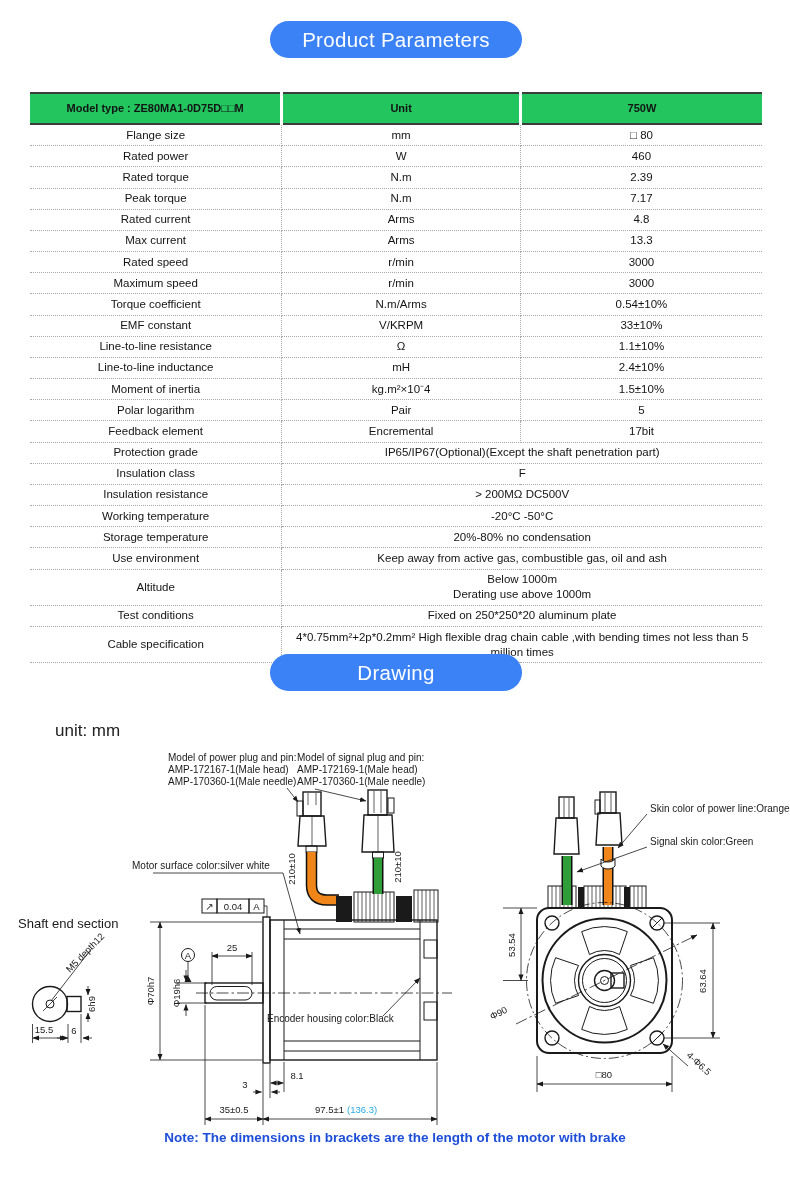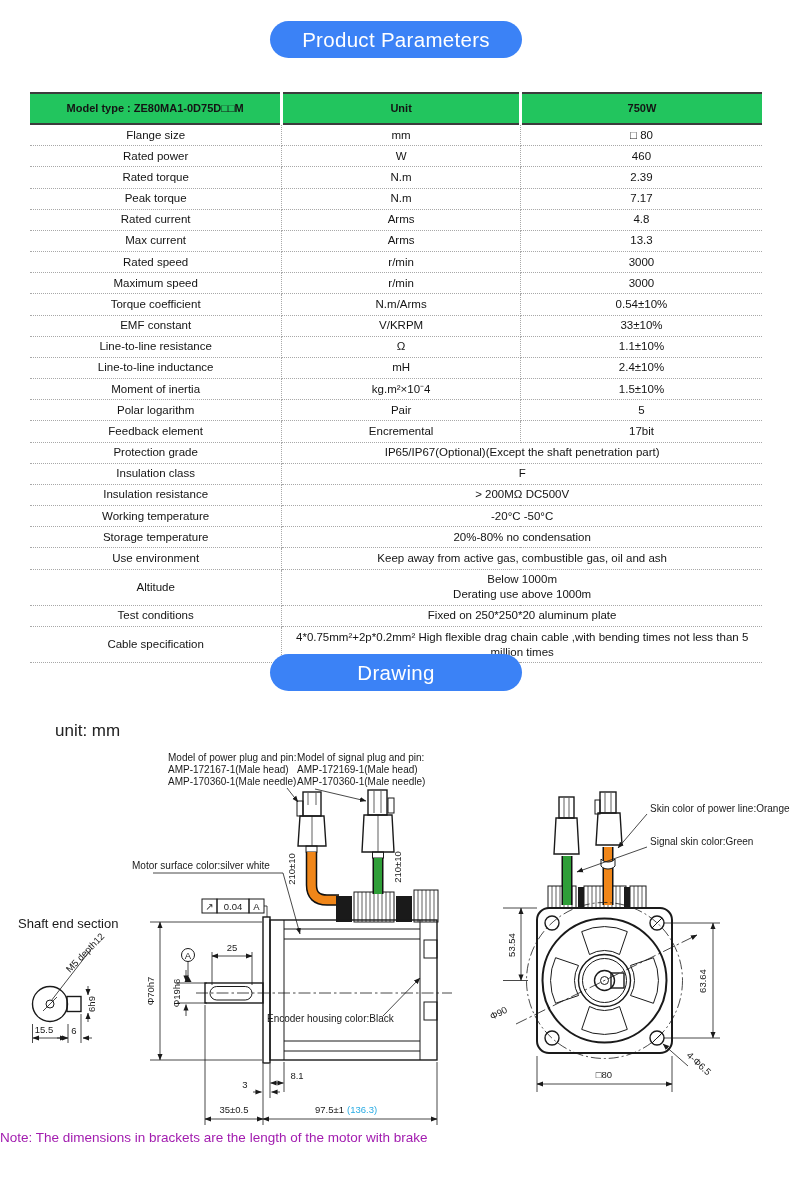--- a/index.html
+++ b/index.html
@@ -16,22 +16,22 @@
   table.spec col.c1{width:34.4%;} table.spec col.c2{width:32.6%;} table.spec col.c3{width:33%;}
   table.spec thead th{background:#22c55e;font-size:11px;font-weight:600;height:29px;
              border-bottom:2px solid #3c3c3c;padding:0 20px;}
   table.spec thead th + th{border-left:3px solid #fff;}
   table.spec tbody td{border-bottom:1px dotted #a8a8a8;padding:2.5px 4px;}
   table.spec td.c-param{border-right:1px dotted #a8a8a8;}
   table.spec td.c-unit{border-right:1px dotted #a8a8a8;}
   table.spec td.c-merged{white-space:pre-line;margin-top:26px;}
   #unit-label{position:absolute;left:55px;top:721px;font-size:17px;font-weight:500;color:#222;}
   #drawing-svg{position:absolute;left:0;top:740px;}
-  #note-line{position:absolute;left:0;top:1130px;width:790px;
-             font-size:13.5px;font-weight:400;color:#a21caf;}
+  #note-line{position:absolute;left:0;top:1130px;width:790px;text-align:center;
+             font-size:13.5px;font-weight:700;color:#1d4ed8;}
   
   .s  {stroke:#1a1a1a;fill:none;stroke-width:1.4;}
   .s2 {stroke:#1a1a1a;fill:none;stroke-width:2;}
   .t  {stroke:#1a1a1a;fill:none;stroke-width:1;}
   .dim{stroke:#1a1a1a;fill:none;stroke-width:0.8;}
   .hatch{stroke:#1a1a1a;fill:none;stroke-width:0.7;}
   .blk{fill:#1a1a1a;stroke:none;}
   .wfill{fill:#fff;}
   text{fill:#1a1a1a;font-family:"Liberation Sans",sans-serif;}
   .d10{font-size:10px;} .d95{font-size:9.5px;} .d13{font-size:13px;font-weight:500;}

